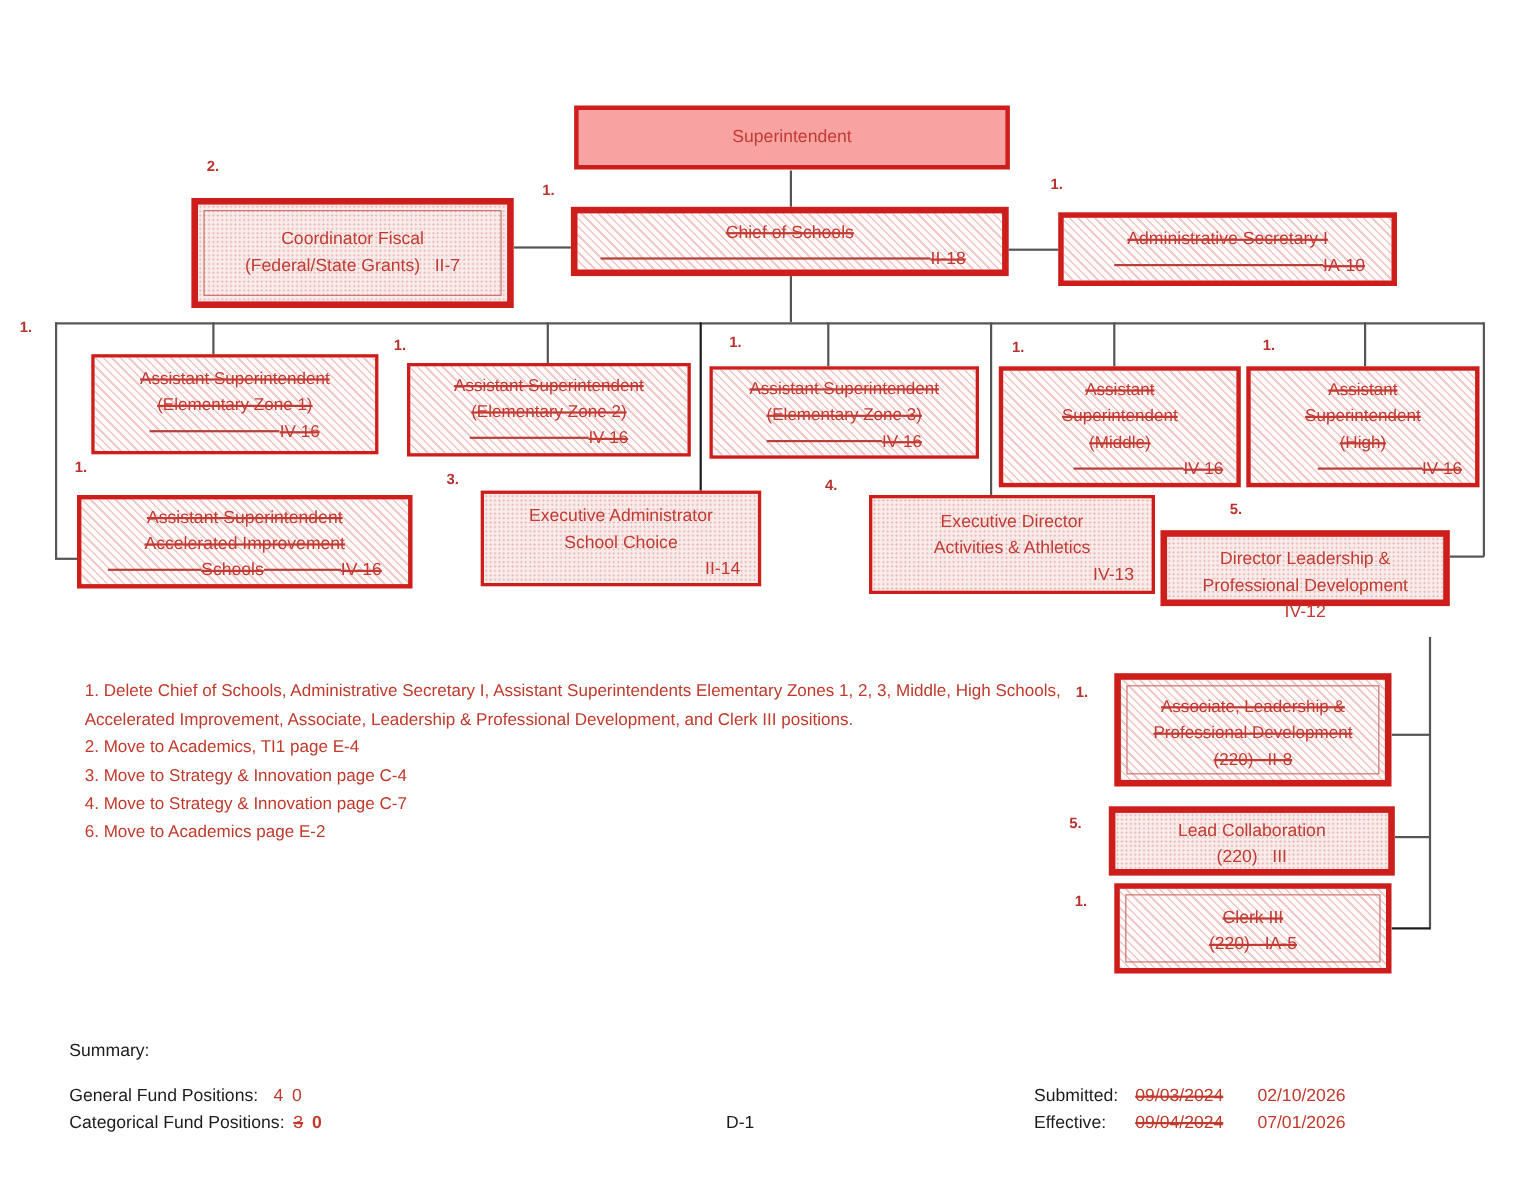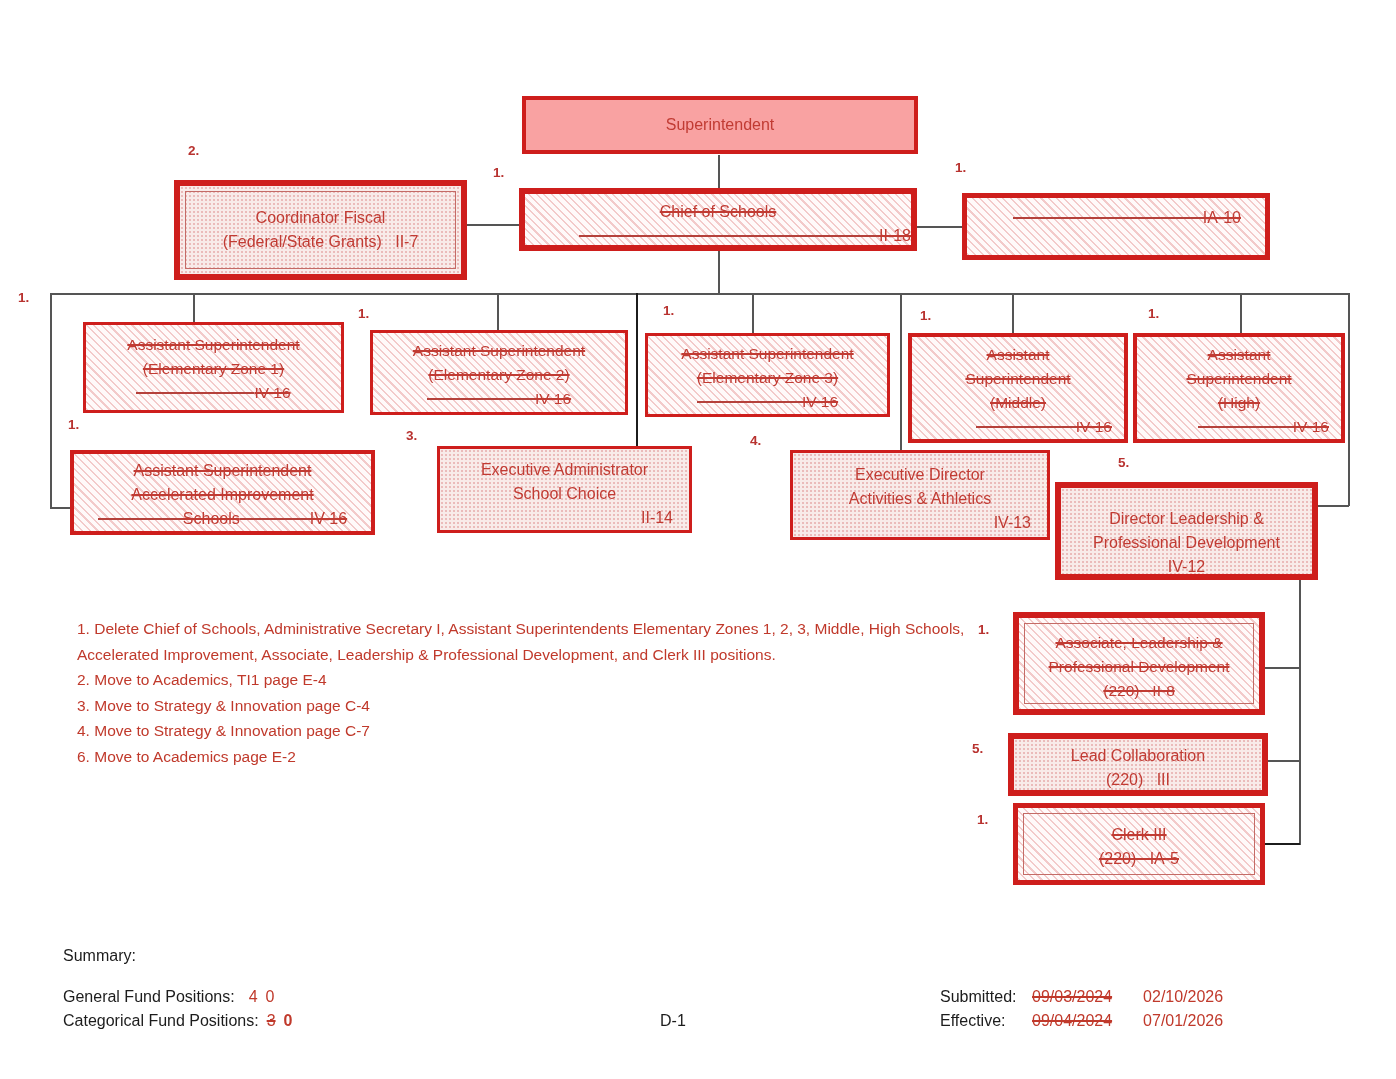--- a/index.html
+++ b/index.html
@@ -88,24 +88,25 @@
     <div class="bl">Superintendent</div>
   </div>
 
   <div class="box dots b6 inner" style="left:174px;top:180px;width:293px;height:100px;padding-top:20px;">
     <div class="bl">Coordinator Fiscal</div>
     <div class="bl">(Federal/State Grants)   II-7</div>
   </div>
 
   <div class="box hatch b6" style="left:519px;top:188px;width:398px;height:63px;padding-top:6px;">
     <div class="bl struck">Chief of Schools</div>
-    <div class="bl right" style=""><span class="rule" style="width:300px;"></span><span class="struck">II-18</span></div>
+    <div class="bl right" style="padding-right:33px;"><span class="rule" style="width:300px;"></span><span class="struck">II-18</span></div>
   </div>
 
   <div class="box hatch b5" style="left:962px;top:193px;width:308px;height:67px;padding-top:8px;">
+    <div class="bl struck">Administrative Secretary I</div>
     <div class="bl right" style="padding-right:24px;"><span class="rule" style="width:190px;"></span><span class="struck">IA-10</span></div>
   </div>
 
   <div class="box hatch" style="left:83px;top:322px;width:261px;height:91px;padding-top:8px;font-size:15.5px;">
     <div class="bl struck">Assistant Superintendent</div>
     <div class="bl struck">(Elementary Zone 1)</div>
     <div class="bl"><span class="rule" style="width:118px;"></span><span class="struck">IV-16</span></div>
   </div>
 
   <div class="box hatch" style="left:370px;top:330px;width:258px;height:85px;padding-top:6px;font-size:15.5px;">
@@ -145,21 +146,21 @@
     <div class="bl">School Choice</div>
     <div class="bl right" style="padding-right:16px;">II-14</div>
   </div>
 
   <div class="box dots" style="left:790px;top:450px;width:260px;height:90px;padding-top:10px;">
     <div class="bl">Executive Director</div>
     <div class="bl">Activities &amp; Athletics</div>
     <div class="bl right" style="padding-right:16px;">IV-13</div>
   </div>
 
-  <div class="box dots b6" style="left:1055px;top:482px;width:263px;height:98px;padding-top:19px;">
+  <div class="box dots b6" style="left:1055px;top:482px;width:263px;height:69px;padding-top:9px;">
     <div class="bl">Director Leadership &amp;</div>
     <div class="bl">Professional Development</div>
     <div class="bl">IV-12</div>
   </div>
 
   <div class="box hatch b6 inner" style="left:1013px;top:612px;width:252px;height:103px;padding-top:13px;font-size:15.5px;">
     <div class="bl struck">Associate, Leadership &amp;</div>
     <div class="bl struck">Professional Development</div>
     <div class="bl struck">(220)   II-8</div>
   </div>

